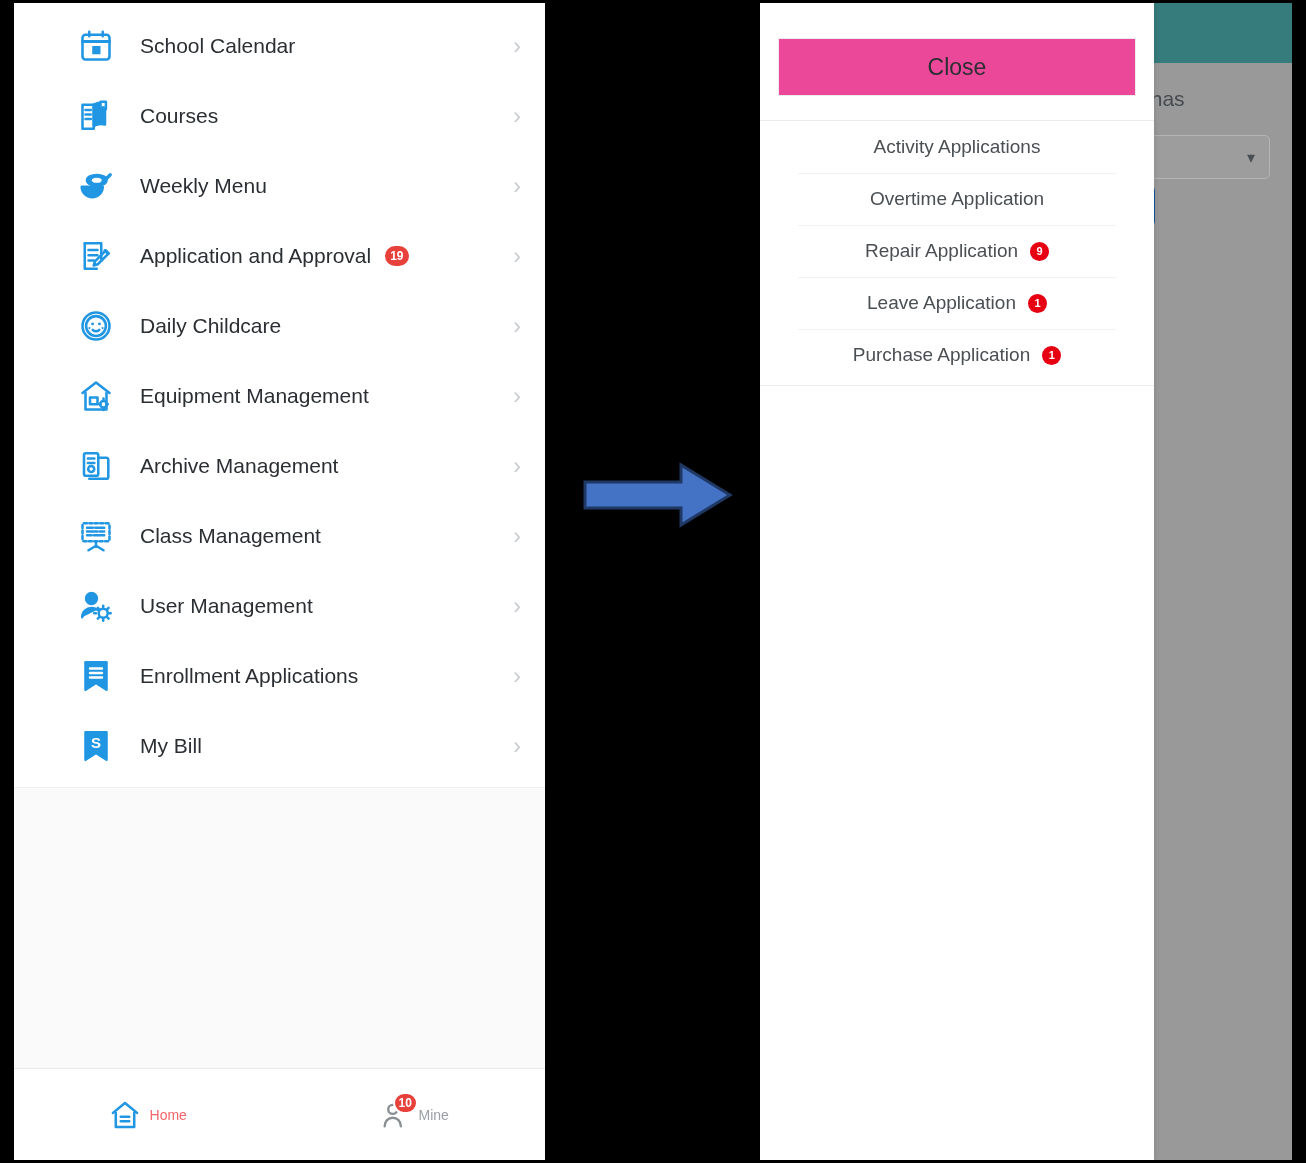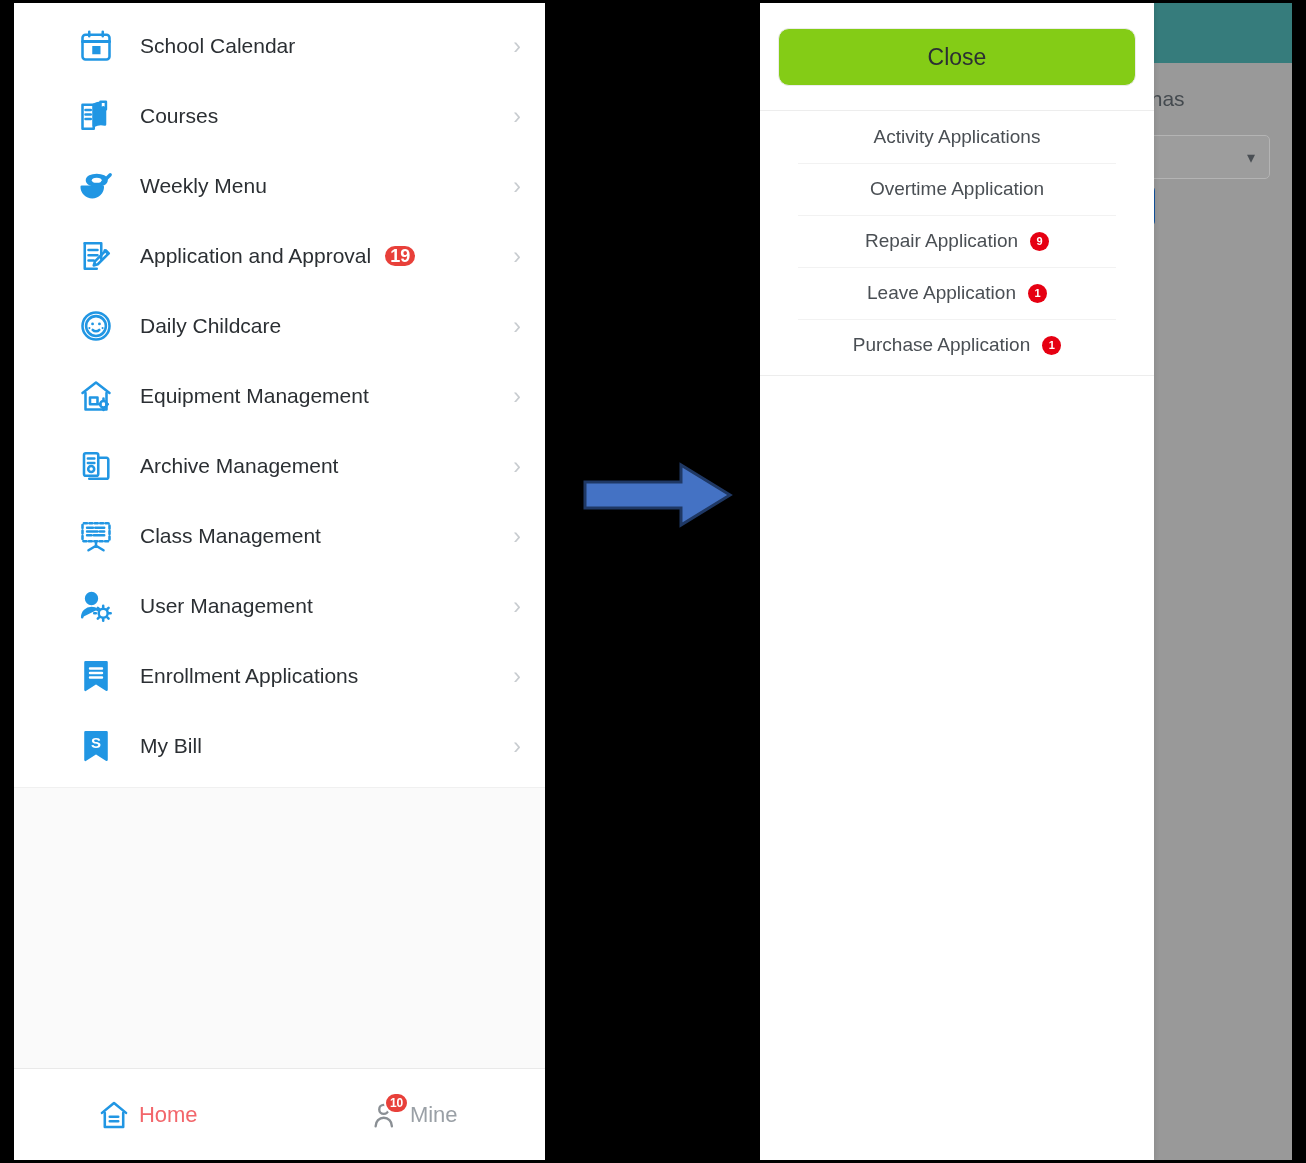--- a/index.html
+++ b/index.html
@@ -37,21 +37,21 @@
   .menu-row .mi-label {
     margin-left: 24px;
     font-size: 21px;
     color: #2b2f33;
     white-space: nowrap;
   }
   .menu-row .mi-badge {
     margin-left: 14px;
     background: #e8403a;
     color: #fff;
-    font-size: 18px;
+    font-size: 12px;
     font-weight: bold;
     min-width: 20px; height: 20px;
     border-radius: 10px;
     display: inline-flex; align-items: center; justify-content: center;
     padding: 0 5px;
     line-height: 1;
   }
   .menu-row .mi-chev {
     position: absolute; right: 24px;
     color: #c8ccd0; font-size: 23px; line-height: 1;
@@ -73,21 +73,21 @@
   }
   .tab {
     flex: 1 1 50%;
     display: flex; flex-direction: row;
     align-items: center; justify-content: center;
     gap: 7px;
     position: relative;
   }
   .tab .tab-icon { position: relative; width: 36px; height: 34px;
     display:flex; align-items:center; justify-content:center; }
-  .tab .tab-label { font-size: 22px; }
+  .tab .tab-label { font-size: 14px; }
   .tab.active .tab-label { color: #f2666b; }
   .tab.inactive .tab-label { color: #9aa0a6; }
   .tab-badge {
     position: absolute; top: -6px; left: 17px;
     background: #e8403a; color: #fff;
     font-size: 12px; font-weight: bold;
     min-width: 22px; height: 22px; border-radius: 11px;
     display: inline-flex; align-items: center; justify-content: center;
     padding: 0 4px; line-height: 1;
     border: 2px solid #fff;
@@ -141,25 +141,25 @@
   }
 
   
   #sheet {
     position: absolute; left: 0; top: 0;
     width: 394px; height: 100%;
     background: #ffffff;
     box-shadow: 2px 0 4px rgba(0,0,0,.08);
   }
   #close-btn {
-    margin: 25px 18px 0 18px;
+    margin: 35px 18px 0 18px;
     height: 58px;
-    background: #84cc16;
+    background: #ec4899;
     border: 1px solid #ececec;
-    border-radius: 11px;
+    border-radius: 1px;
     display: flex; align-items: center; justify-content: center;
     font-size: 23px; color: #2b2f33;
   }
   #sheet-divider { margin-top: 24px; height: 1px; background: #ededed; }
   .sheet-item {
     height: 52px;
     display: flex; align-items: center; justify-content: center;
     font-size: 19px; color: #4a4f54;
     position: relative;
   }

